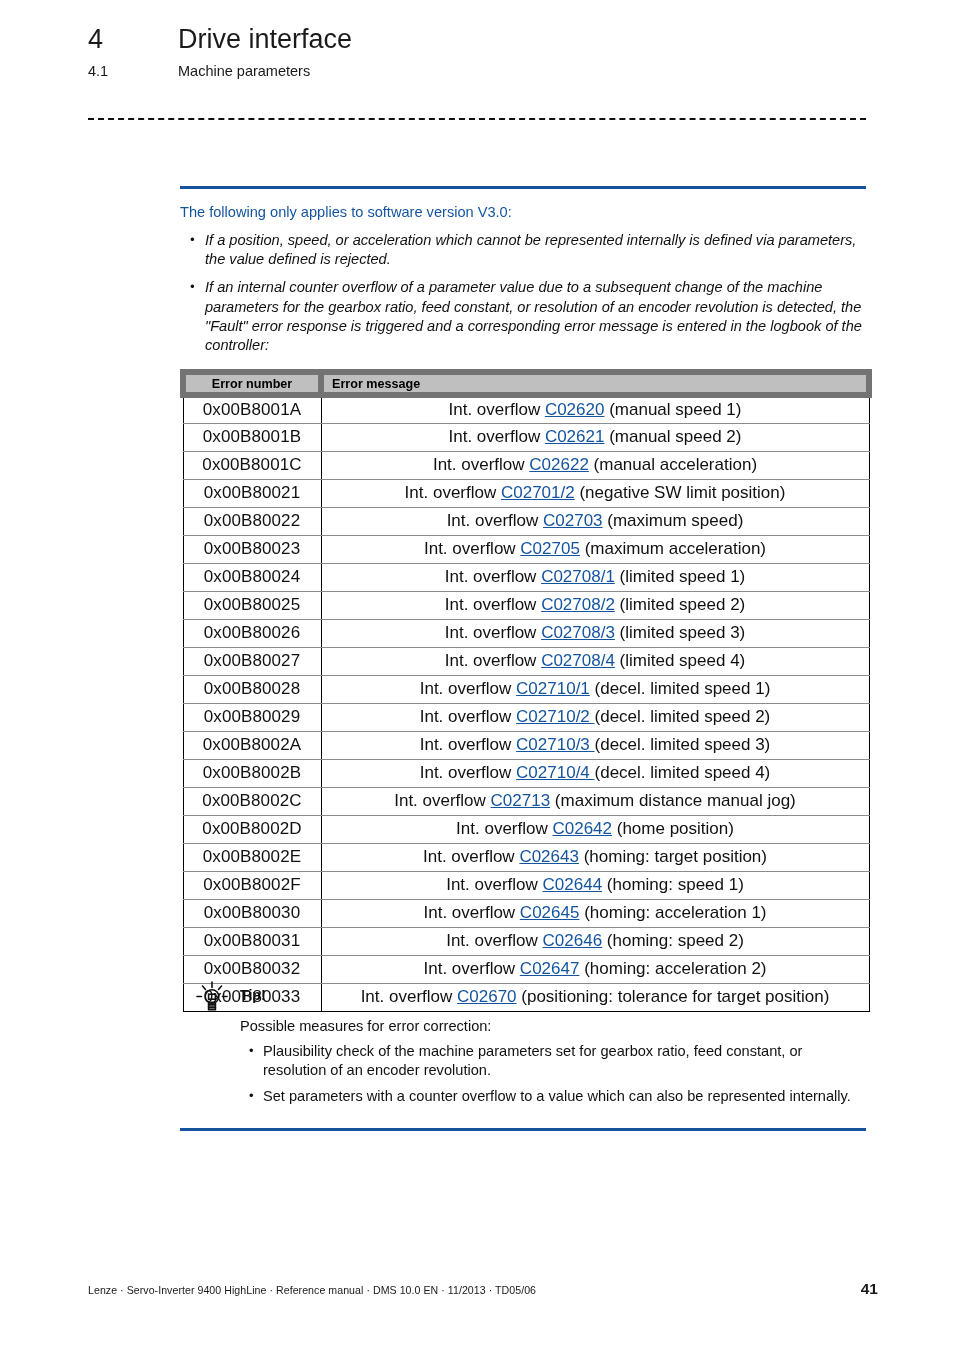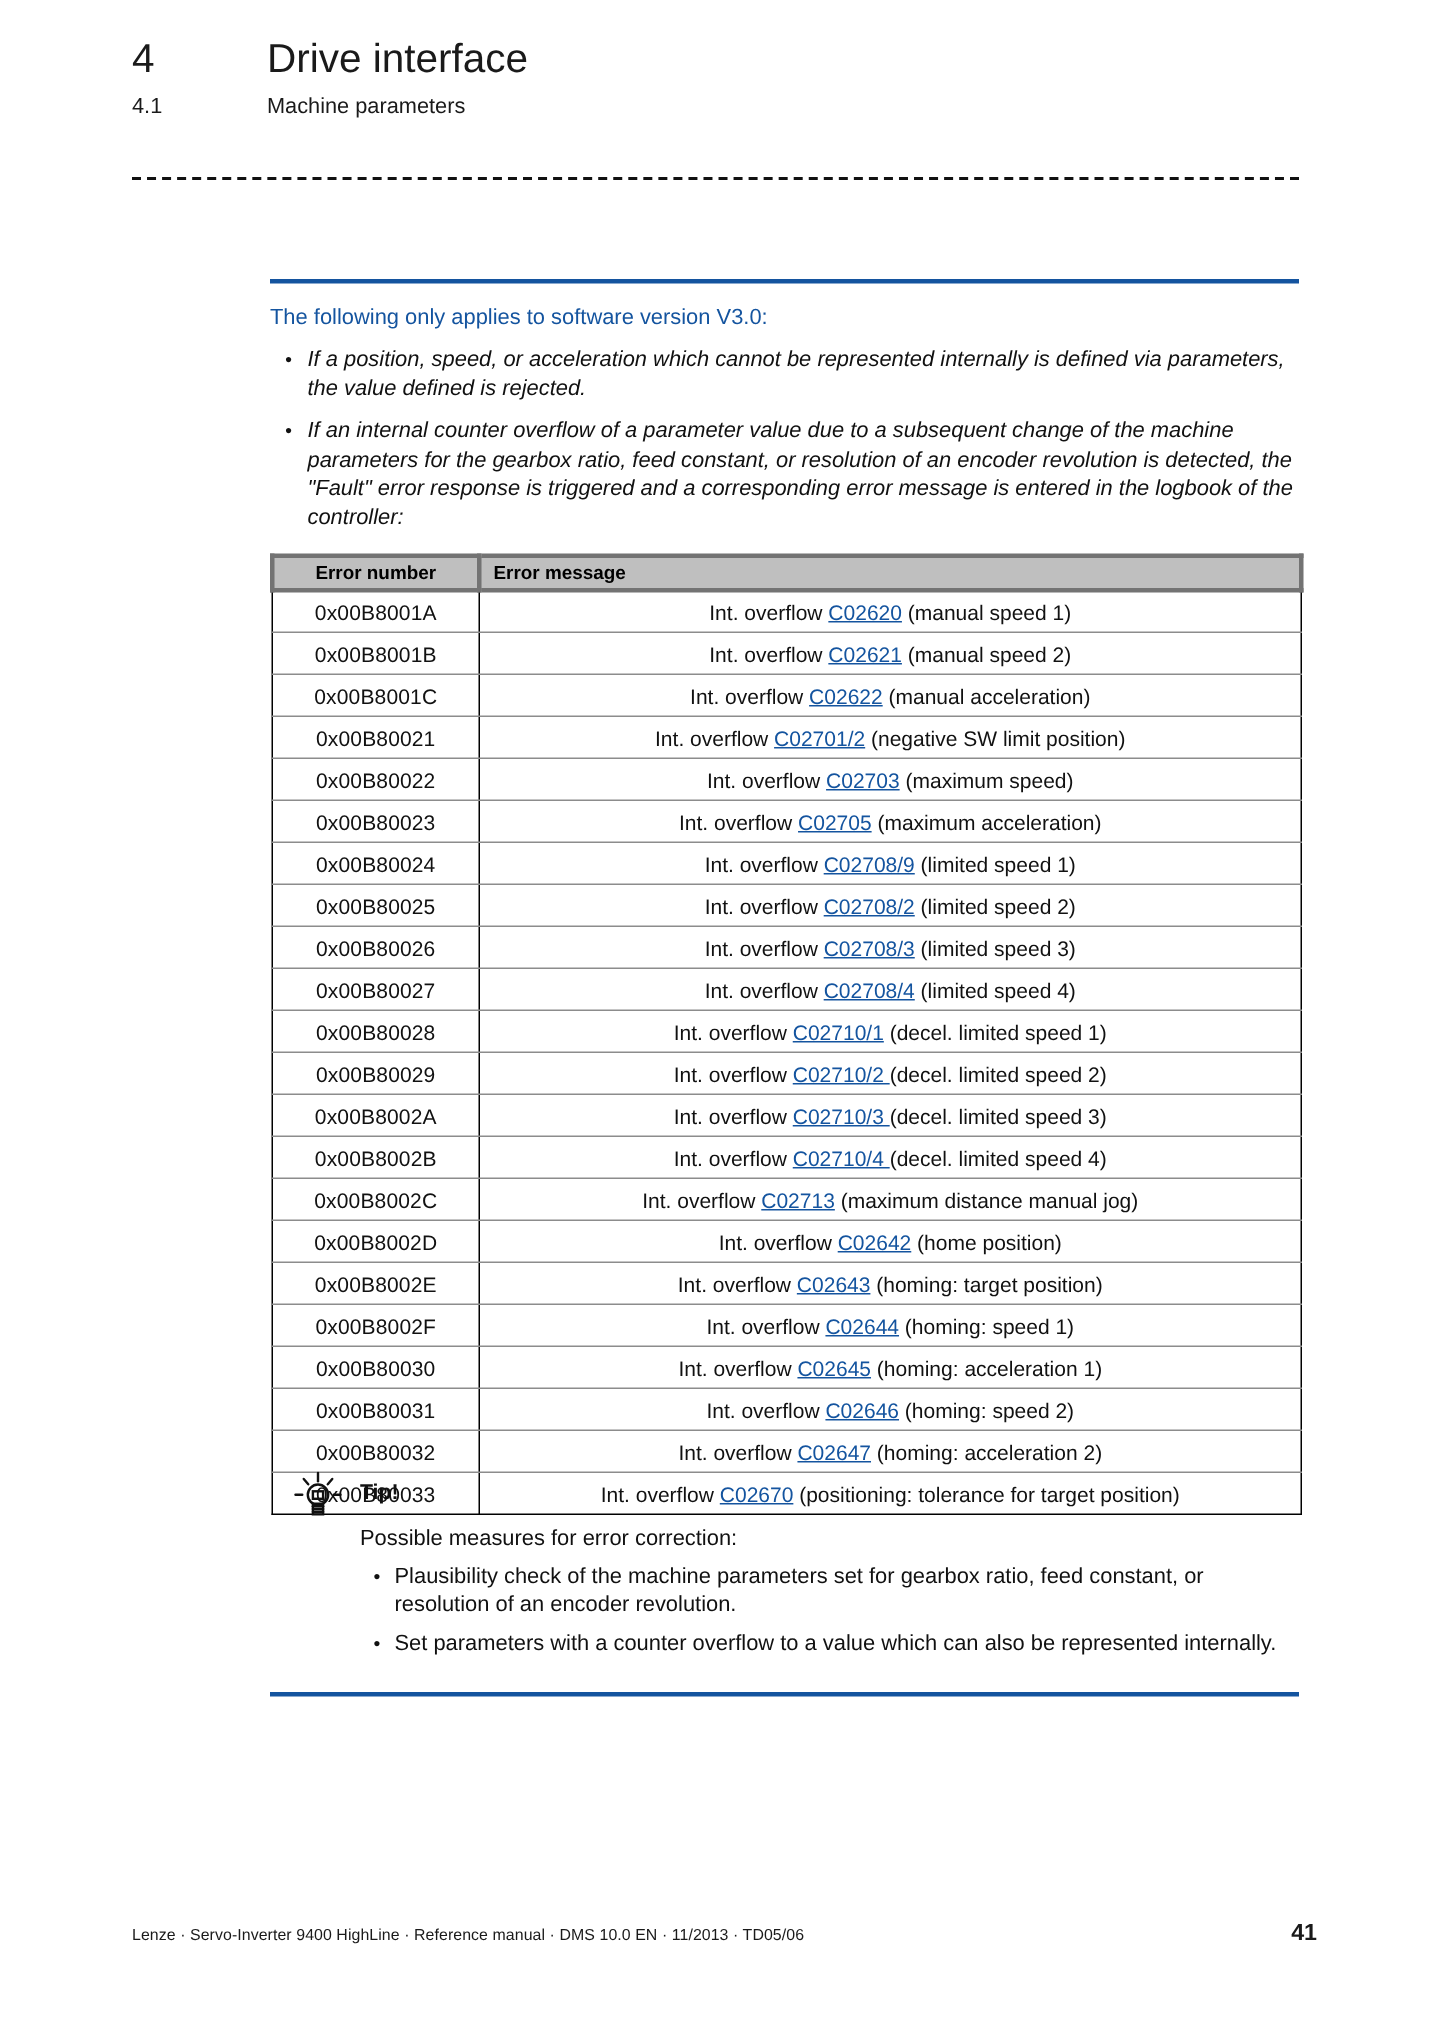--- a/index.html
+++ b/index.html
@@ -139,36 +139,36 @@
     border-collapse: collapse;
     width: 686px;
     table-layout: fixed;
     border: 1.4px solid #000000;
   }
   table.err-table col.c1 { width: 138px; }
   table.err-table col.c2 { width: 548px; }
 
   table.err-table thead th {
     background: #bfbfbf;
-    border: 3px solid #737373;
+    border: 6px solid #737373;
     font-size: 12.6px;
     font-weight: bold;
     color: #000000;
     height: 23px;
     padding: 0 8px;
     box-sizing: border-box;
   }
   table.err-table thead th.th-num { text-align: center; }
   table.err-table thead th.th-msg { text-align: left; }
 
   table.err-table tbody td {
     border: 1px solid #8c8c8c;
     border-left-color: #000000;
     border-right-color: #000000;
-    font-size: 14px;
+    font-size: 17px;
     color: #111111;
     height: 28px;
     padding: 0 8px;
     box-sizing: border-box;
     white-space: nowrap;
     overflow: hidden;
   }
   table.err-table tbody td.td-num {
     text-align: center;
     letter-spacing: 0.1px;
@@ -327,21 +327,21 @@
             <tr>
               <td class="td-num">0x00B80022</td>
               <td class="td-msg"><span>Int. overflow </span><a class="plink" href="#">C02703</a><span> (maximum speed)</span></td>
             </tr>
             <tr>
               <td class="td-num">0x00B80023</td>
               <td class="td-msg"><span>Int. overflow </span><a class="plink" href="#">C02705</a><span> (maximum acceleration)</span></td>
             </tr>
             <tr>
               <td class="td-num">0x00B80024</td>
-              <td class="td-msg"><span>Int. overflow </span><a class="plink" href="#">C02708/9</a><span> (limited speed 1)</span></td>
+              <td class="td-msg"><span>Int. overflow </span><a class="plink" href="#">C02708/1</a><span> (limited speed 1)</span></td>
             </tr>
             <tr>
               <td class="td-num">0x00B80025</td>
               <td class="td-msg"><span>Int. overflow </span><a class="plink" href="#">C02708/2</a><span> (limited speed 2)</span></td>
             </tr>
             <tr>
               <td class="td-num">0x00B80026</td>
               <td class="td-msg"><span>Int. overflow </span><a class="plink" href="#">C02708/3</a><span> (limited speed 3)</span></td>
             </tr>
             <tr>

